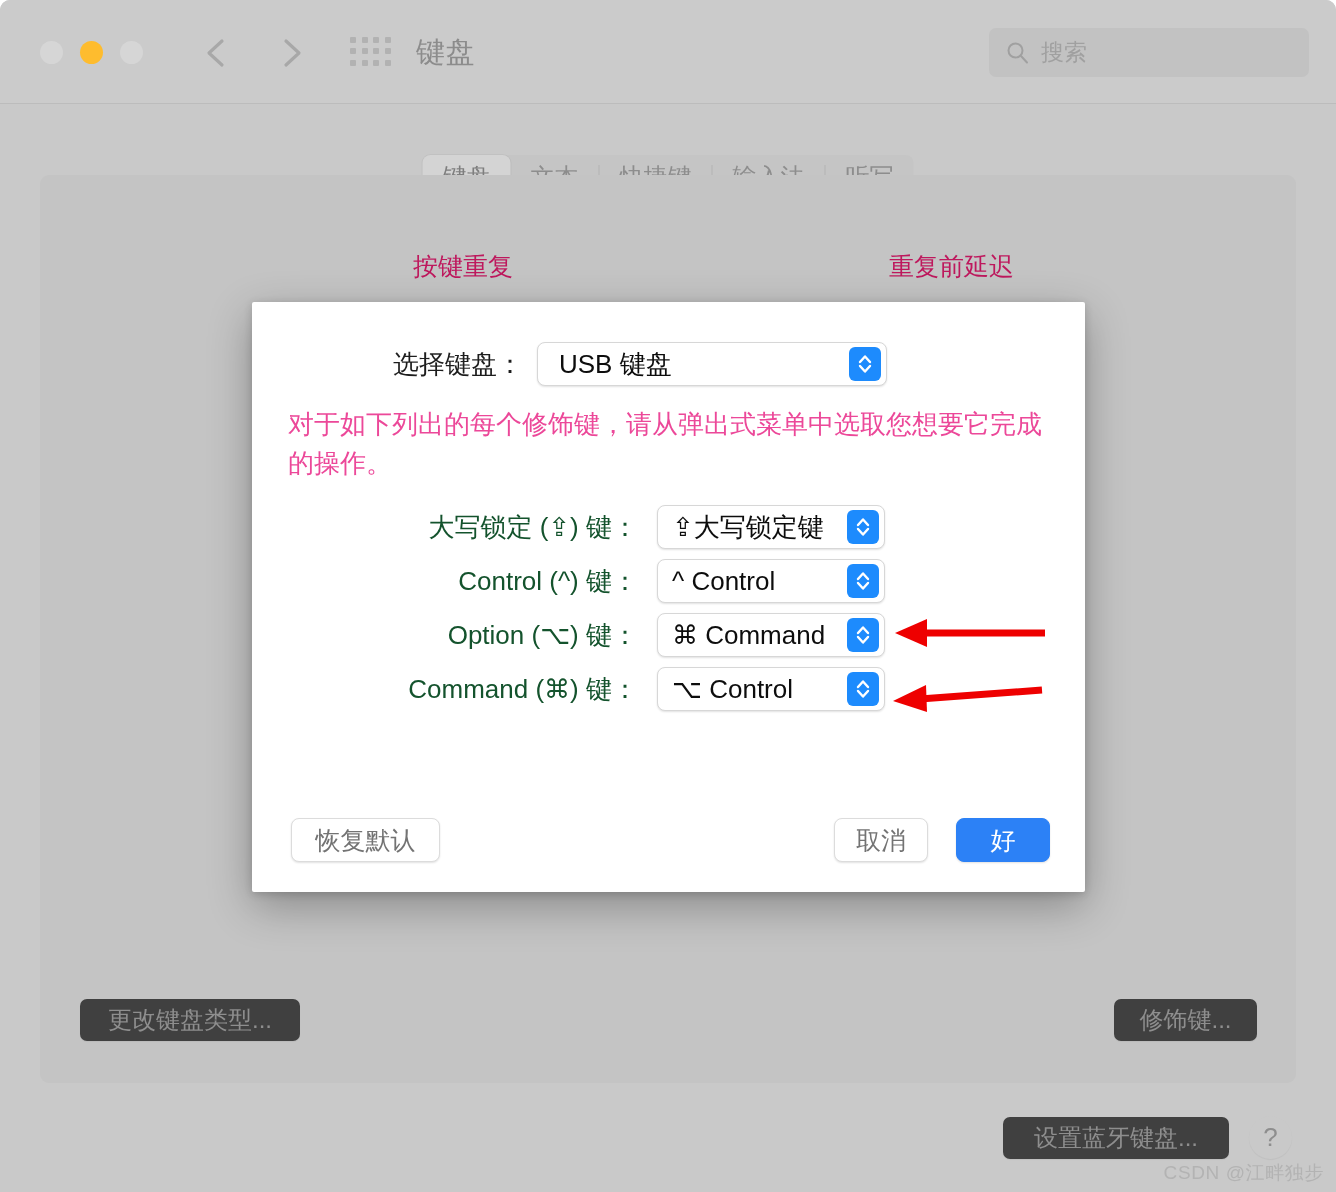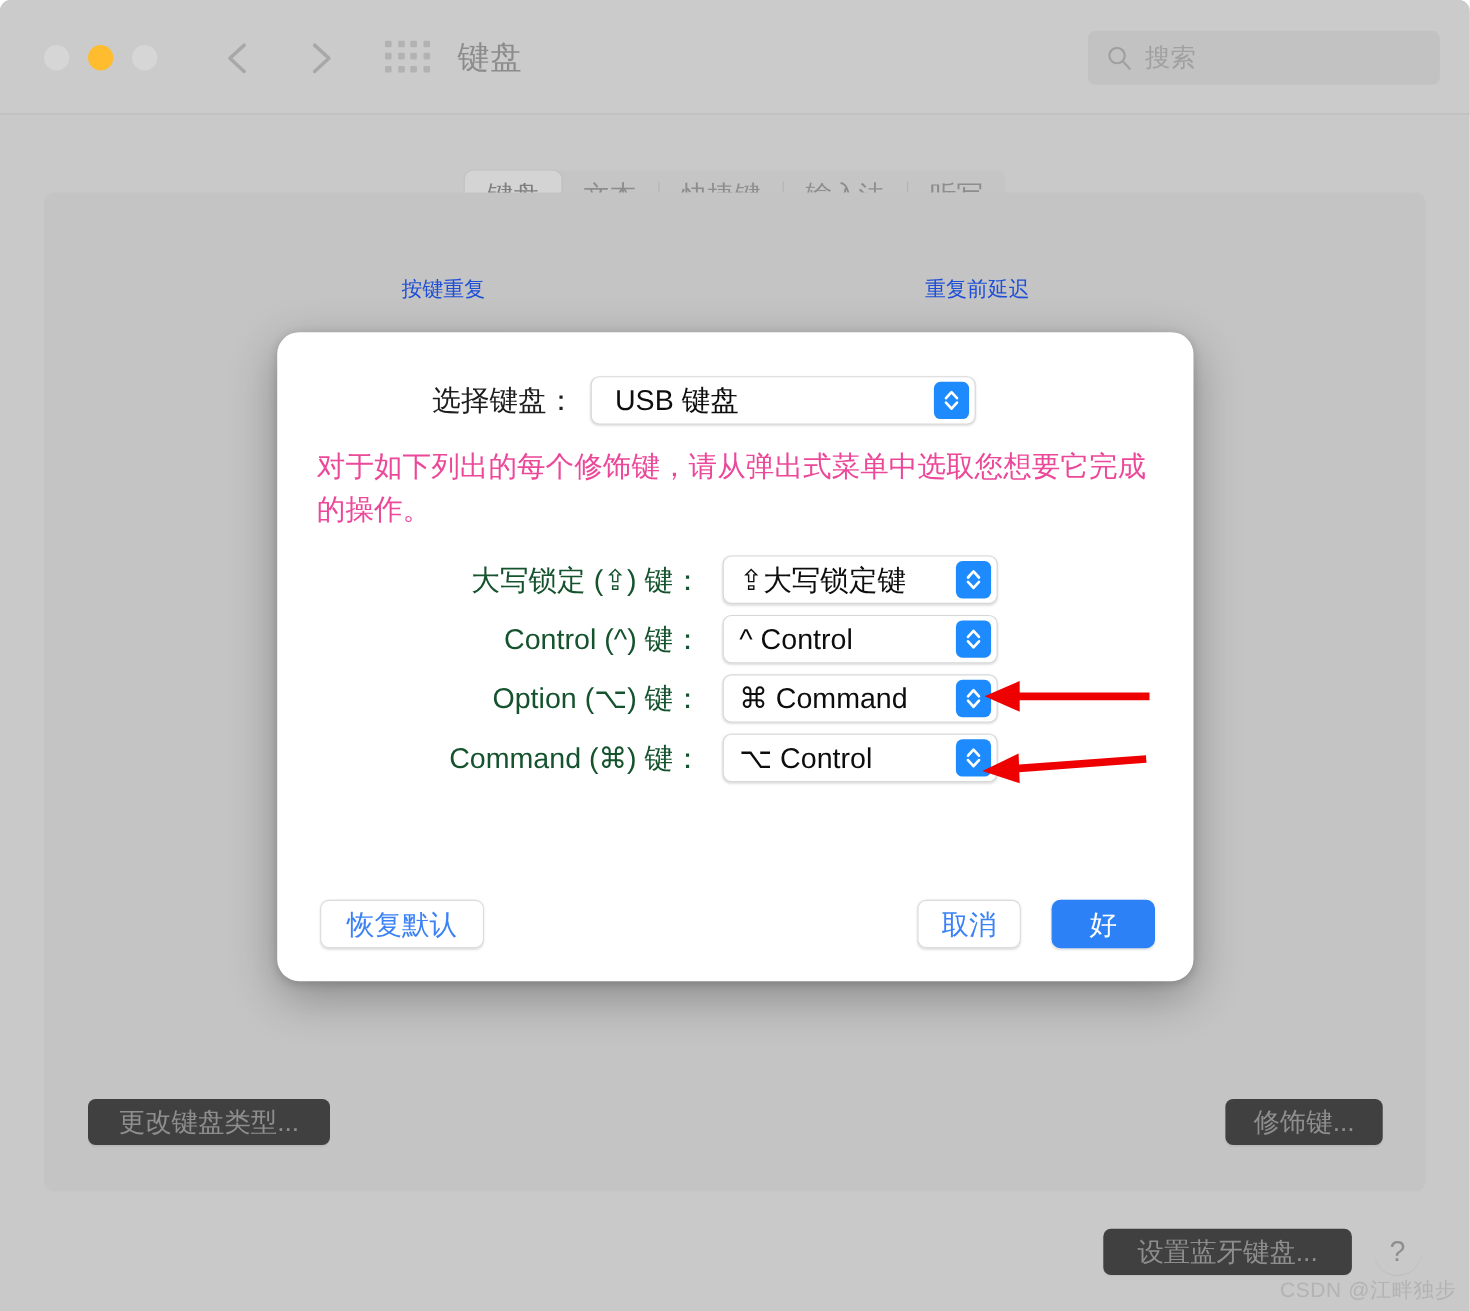--- a/index.html
+++ b/index.html
@@ -132,22 +132,23 @@
   #panel {
     position: absolute;
     left: 40px; top: 175px;
     width: 1256px; height: 908px;
     background: #c4c4c4;
     border-radius: 9px;
   }
 
   .bg-heading {
     position: absolute;
-    font-size: 19px;
-    color: #1d4ed8;
+    font-size: 25px;
+    color: #be185d;
+    margin-left: 48px;
   }
   #bg-heading-repeat { left: 365px; top: 250px; }
   #bg-heading-delay  { left: 841px; top: 250px; }
 
   .bg-button {
     position: absolute;
     background: #404040;
     border-radius: 7px;
     color: #8e8e8e;
     font-size: 24px;
@@ -181,21 +182,21 @@
     color: #b3b3b3;
     letter-spacing: 0.6px;
   }
 
   
   #dialog {
     position: absolute;
     left: 252px; top: 302px;
     width: 833px; height: 590px;
     background: #ffffff;
-    border-radius: 20px;
+    border-radius: 2px;
     box-shadow: 0 14px 44px rgba(0,0,0,0.30), 0 2px 9px rgba(0,0,0,0.16);
   }
 
   
   #chooser-row {
     position: absolute;
     left: 0; top: 40px;
     width: 100%;
     display: flex;
     align-items: center;
@@ -263,41 +264,41 @@
     height: 54px;
   }
   .mod-label {
     width: 405px;
     text-align: right;
     padding-right: 19px;
     font-size: 26px;
     color: #14532d;
     white-space: nowrap;
   }
-  .mod-popup { width: 250px; align-items: center; }
+  .mod-popup { width: 228px; align-items: center; }
   .mod-popup .popup-text { padding-left: 14px; }
 
   
   #dialog-buttons {
     position: absolute;
     left: 0; bottom: 30px;
     width: 100%;
     height: 44px;
   }
   .dlg-btn {
     position: absolute;
     height: 44px;
     border-radius: 8px;
     font-size: 25px;
     display: flex;
     align-items: center;
     justify-content: center;
     border: 1px solid #dcdcdc;
     background: #ffffff;
-    color: #3b82f6;
+    color: #737373;
     box-shadow: 0 1px 2px rgba(0,0,0,0.12);
   }
   #btn-restore { left: 39px;  width: 149px; }
   #btn-cancel  { right: 157px; width: 94px; }
   #btn-ok {
     right: 35px; width: 94px;
     background: #2c81f6;
     border-color: #2c81f6;
     color: #ffffff;
   }

